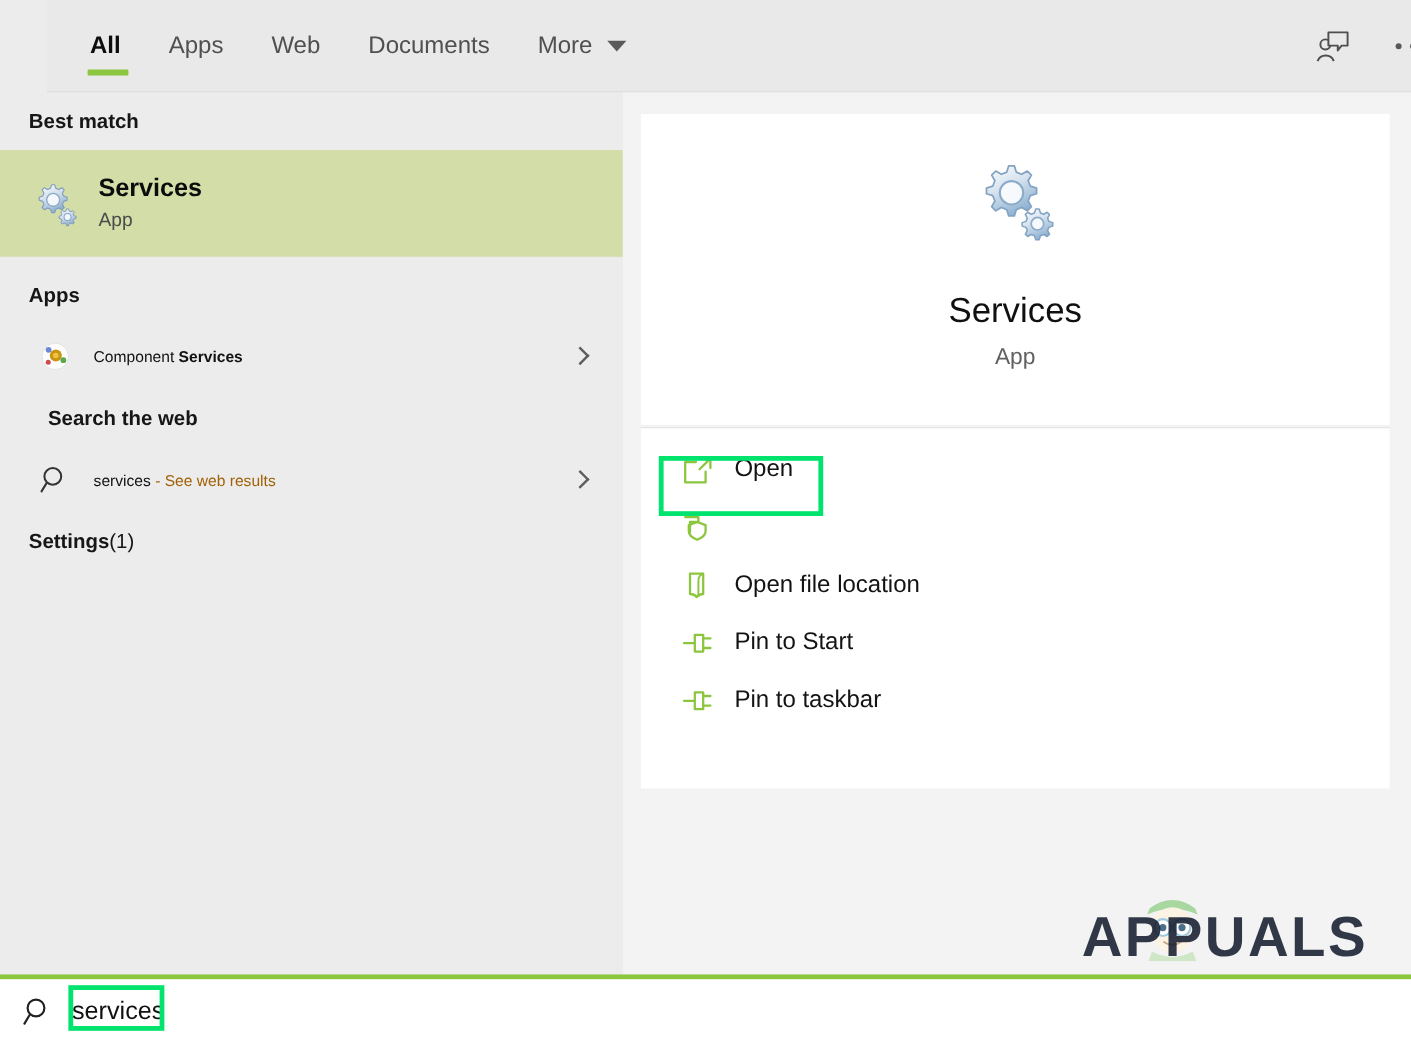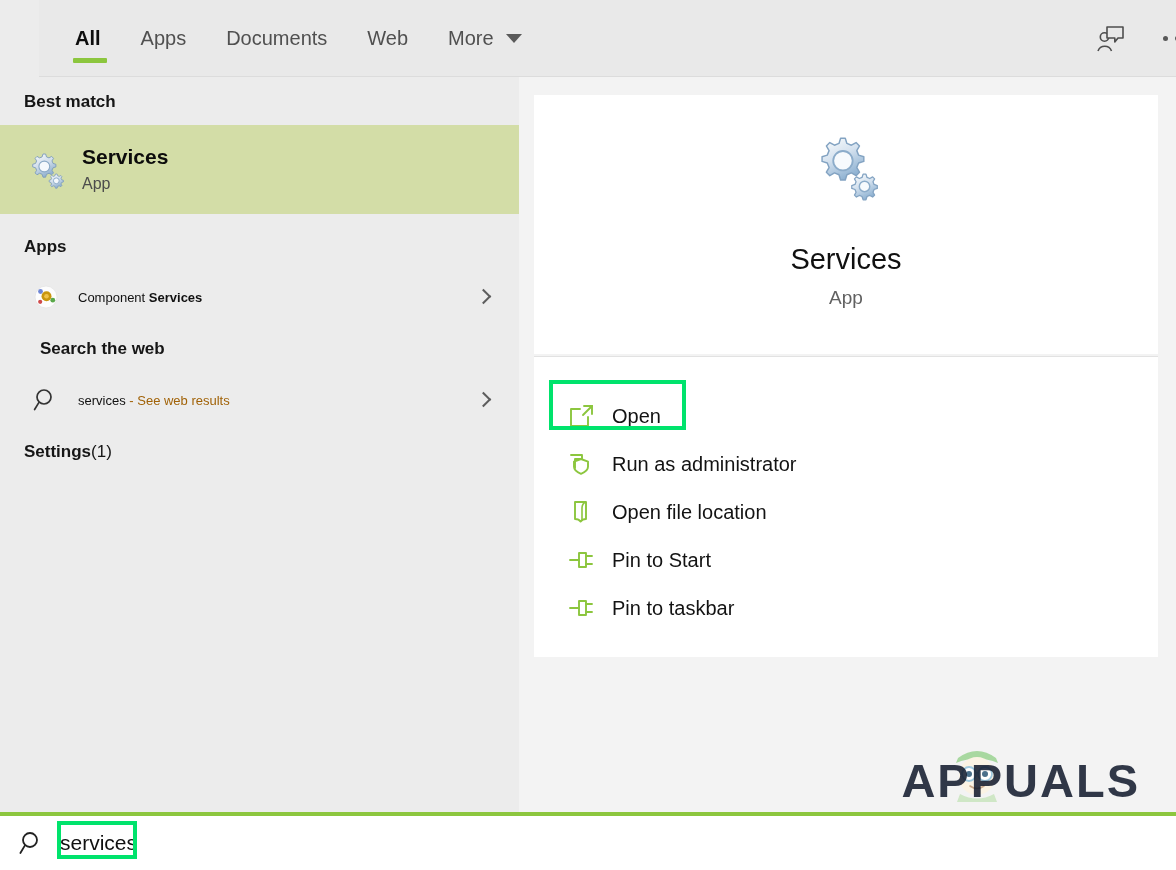--- a/index.html
+++ b/index.html
@@ -100,21 +100,21 @@
     position:absolute;left:0;right:0;top:192px;text-align:center;
     font-size:19px;color:#616161;
   }
   .card-div{
     position:absolute;left:534px;top:356px;width:624px;height:1px;background:#e2e2e2;
   }
   .actions{
     position:absolute;left:534px;top:357px;width:624px;height:300px;background:#ffffff;
   }
   .act-row{
-    height:48px;display:flex;align-items:flex-end;cursor:default;position:relative;
+    height:48px;display:flex;align-items:flex-start;cursor:default;position:relative;
   }
   .act-icon{width:62px;margin-left:16px;display:flex;align-items:center;justify-content:center;}
   .act-label{font-size:20px;color:#131313;}
   .annot{
     position:absolute;border:4px solid #00e36c;box-sizing:border-box;pointer-events:none;
   }
   #annot-open{left:549px;top:380px;width:137px;height:50px;}
 
   
   .searchbar{
@@ -146,24 +146,24 @@
 <div class="topbar">
   <div class="tabs">
     <div class="tab active">
       <span>All</span>
       <span class="uline"></span>
     </div>
     <div class="tab">
       <span>Apps</span>
     </div>
     <div class="tab">
+      <span>Web</span>
+    </div>
+    <div class="tab">
       <span>Documents</span>
-    </div>
-    <div class="tab">
-      <span>Web</span>
     </div>
     <div class="tab">
       <span>More</span>
       <span class="more-caret"></span>
     </div>
   </div>
 
   <div class="topright">
     <div class="ticon">
       <svg width="30" height="28" viewBox="0 0 30 28">
@@ -291,21 +291,20 @@
     <span class="act-label">Open</span>
   </div>
 
   <div class="act-row">
     <span class="act-icon">
       <svg width="26" height="24" viewBox="0 0 26 24">
         <path d="M3 3 h11 v4 H7 v9" fill="none" stroke="#8cc63e" stroke-width="1.9" stroke-linejoin="round" stroke-linecap="round"></path>
         <path d="M13 7 l7 2.6 v5.2 c0 3.4 -3.4 5.6 -7 7 -3.6-1.4 -7-3.6 -7-7 V9.6 z" fill="none" stroke="#8cc63e" stroke-width="1.9" stroke-linejoin="round"></path>
       </svg>
     </span>
-    <span class="act-label">Run as administrator</span>
   </div>
 
   <div class="act-row">
     <span class="act-icon">
       <svg width="26" height="24" viewBox="0 0 26 24">
         <path d="M7 2 h11 v17 q-3.5 0 -5.5 2.6 Q11 19 7 19 z" fill="none" stroke="#8cc63e" stroke-width="1.9" stroke-linejoin="round"></path>
         <path d="M18 2 q-4 1.5 -4 6 v13" fill="none" stroke="#8cc63e" stroke-width="1.6" stroke-linejoin="round"></path>
       </svg>
     </span>
     <span class="act-label">Open file location</span>

